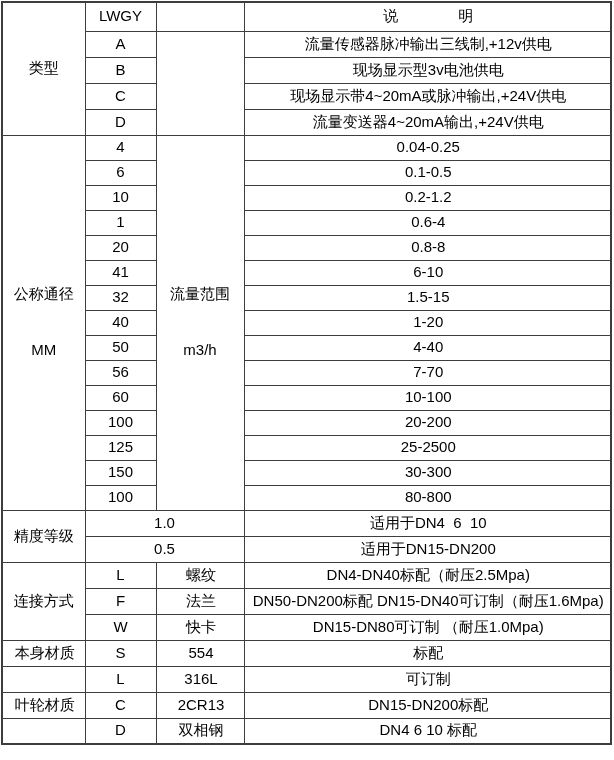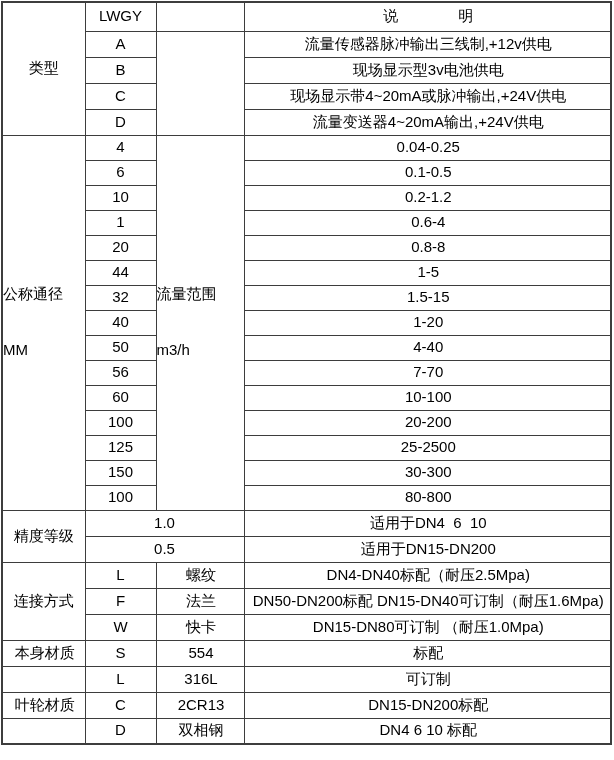--- a/index.html
+++ b/index.html
@@ -21,21 +21,21 @@
     overflow: hidden;
     padding: 0;
     line-height: 1.25;
   }
   td.c { text-align: center; }
   td.l { text-align: center; padding-left: 4px; padding-right: 2px; }
   tr.row-h  { height: 29px; }
   tr.row-t  { height: 26px; }
   tr.row-d  { height: 25px; }
   tr.row-b  { height: 26px; }
-  .two-line div { text-align: left; }
+  .two-line div { text-align: center; }
 </style>
 </head>
 <body>
 
 <table class="spec">
   <colgroup>
     <col style="width:83px">
     <col style="width:71px">
     <col style="width:88px">
     <col>
@@ -88,22 +88,22 @@
   </tr>
   <tr class="row-d">
     <td class="c">1</td>
     <td class="l">0.6-4</td>
   </tr>
   <tr class="row-d">
     <td class="c">20</td>
     <td class="l">0.8-8</td>
   </tr>
   <tr class="row-d">
-    <td class="c">44</td>
-    <td class="l">1-5</td>
+    <td class="c">41</td>
+    <td class="l">6-10</td>
   </tr>
   <tr class="row-d">
     <td class="c">32</td>
     <td class="l">1.5-15</td>
   </tr>
   <tr class="row-d">
     <td class="c">40</td>
     <td class="l">1-20</td>
   </tr>
   <tr class="row-d">

